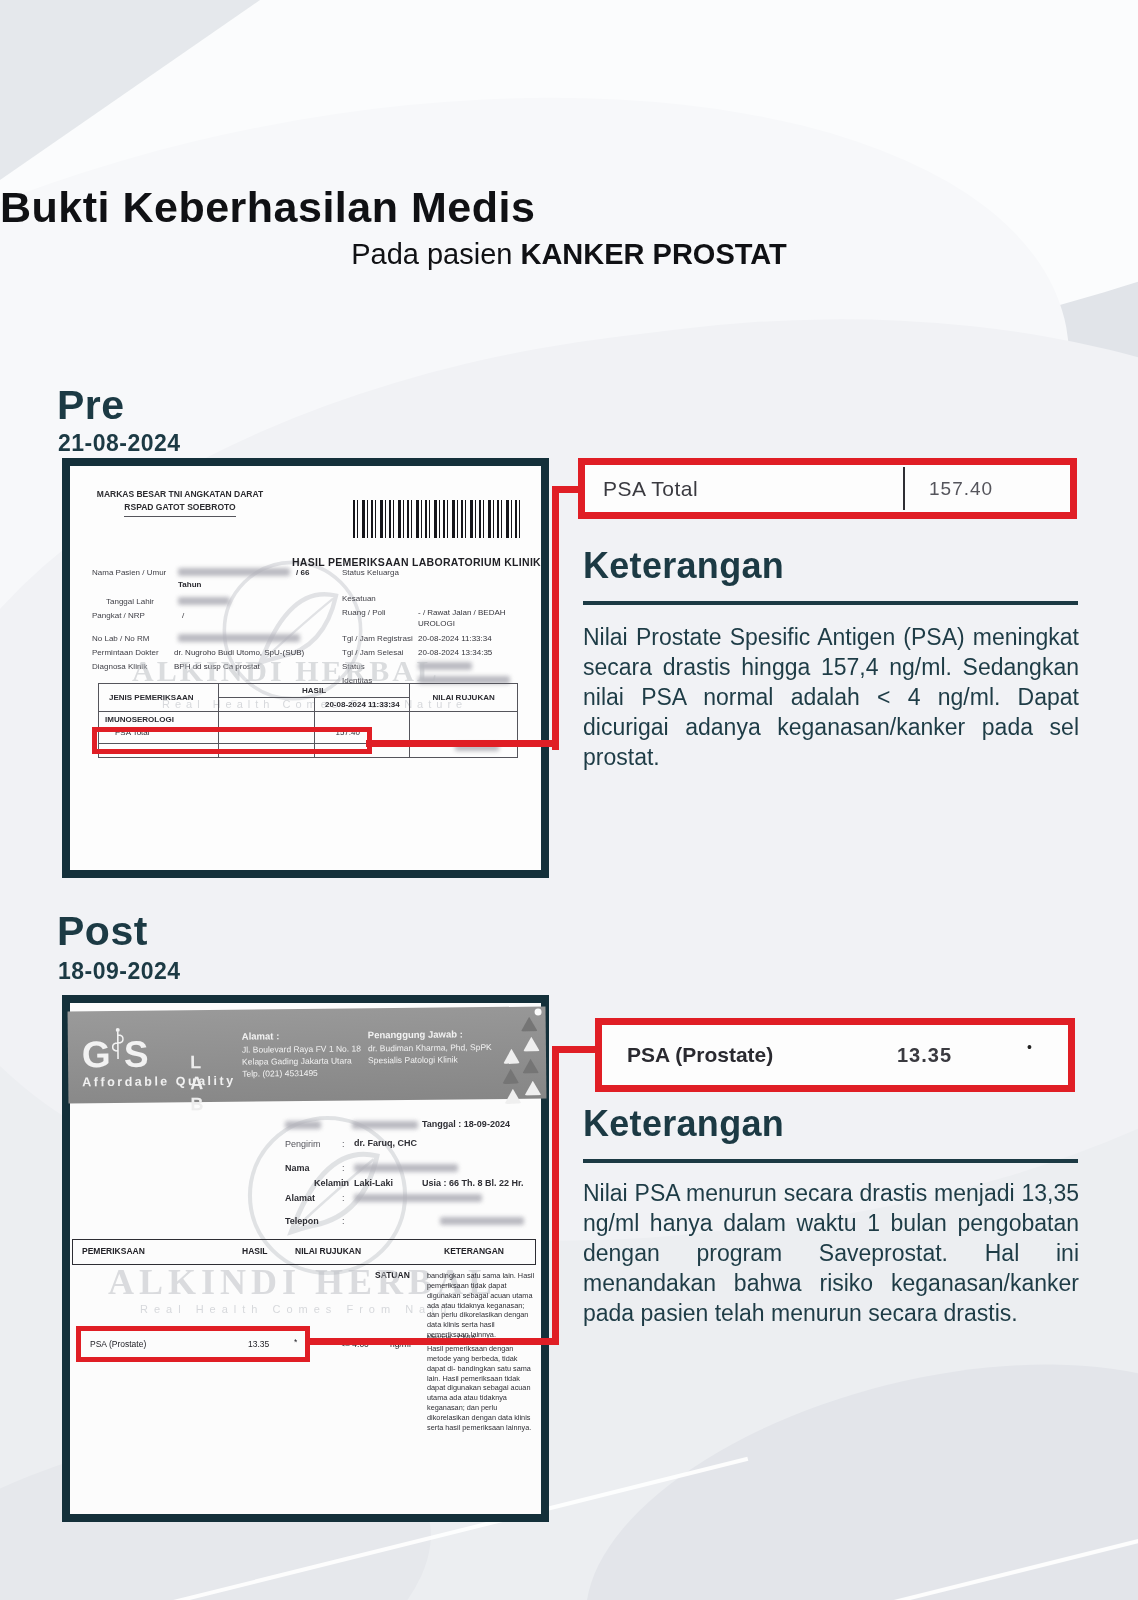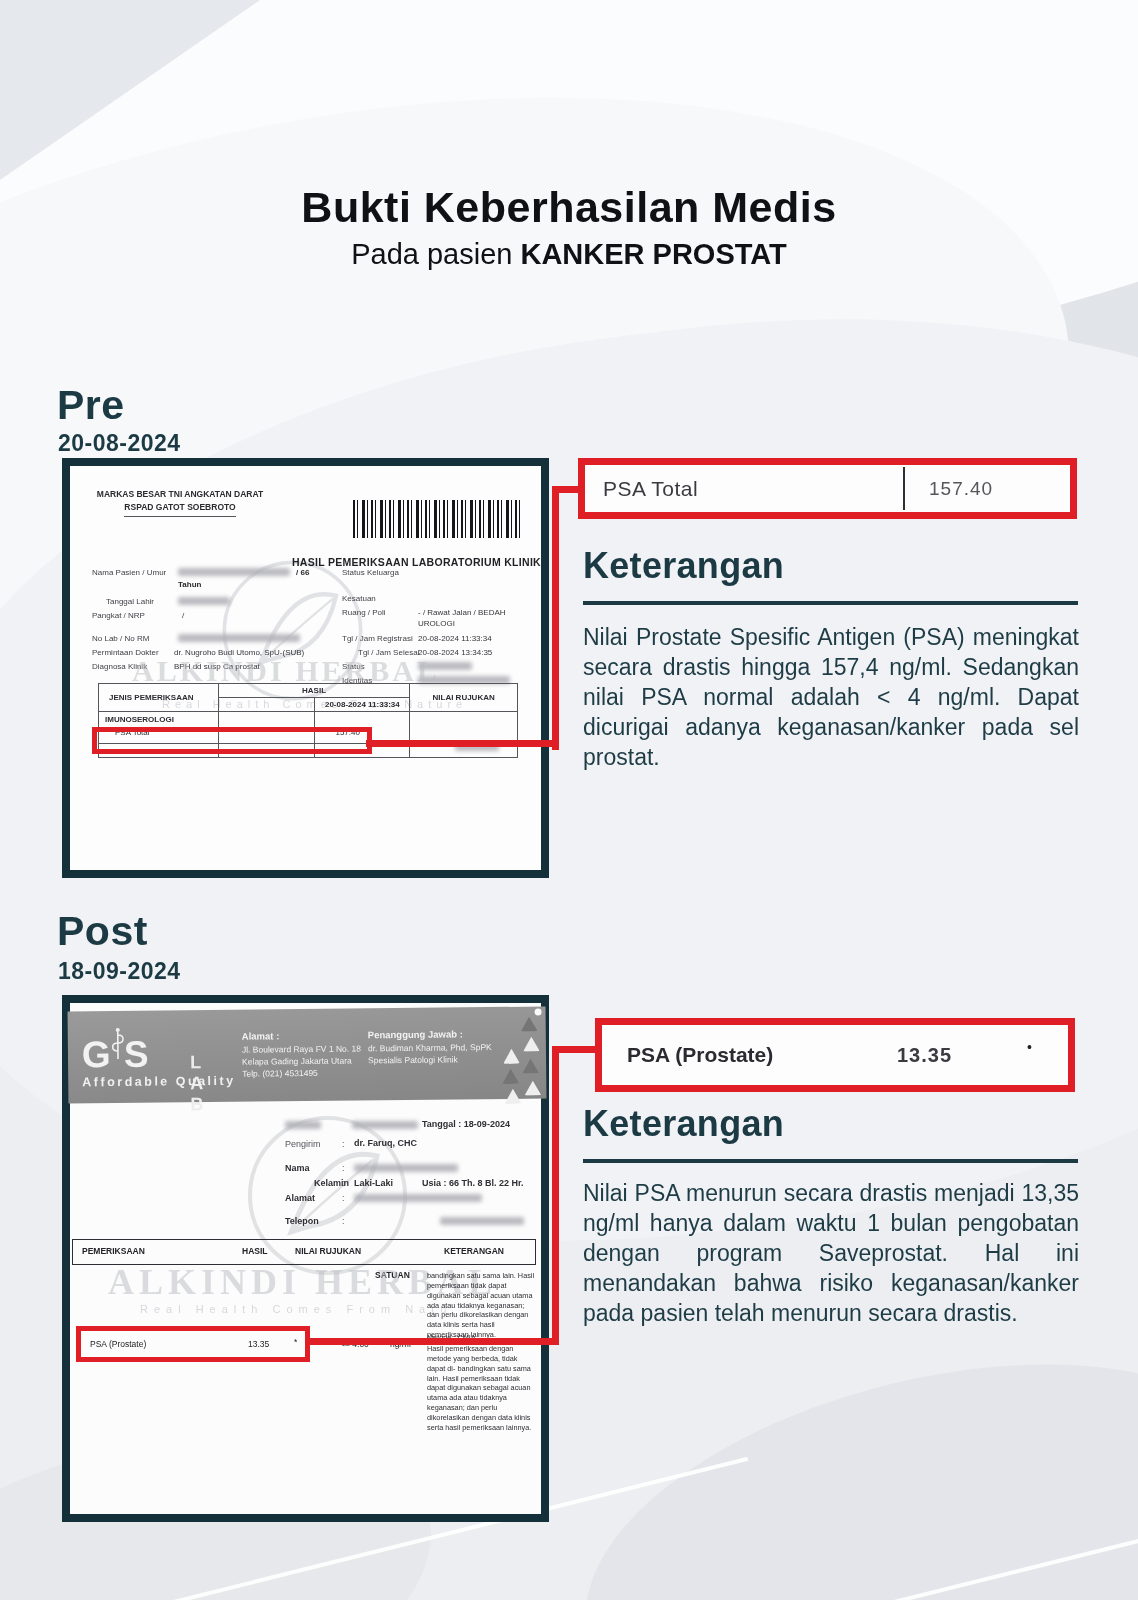--- a/index.html
+++ b/index.html
@@ -25,21 +25,21 @@
   .bg-wave3{top:120px;left:-420px;width:1500px;height:700px;background:#f7f8fa;border-radius:50%;transform:rotate(-11deg);}
   .bg-wave4{top:330px;left:-100px;width:1600px;height:900px;background:#f1f2f5;border-radius:48%;transform:rotate(-7deg);}
   .bg-corner-tl{top:0;left:0;width:260px;height:180px;background:#dcdfe4;clip-path:polygon(0 0,100% 0,0 100%);opacity:.7;}
   .bg-line{height:4px;background:#ffffff;opacity:.9;}
   .bg-line1{bottom:40px;left:-60px;width:820px;transform:rotate(-14deg);}
   .bg-line2{bottom:-10px;left:460px;width:820px;transform:rotate(-14deg);}
   .bg-corner-br{bottom:-120px;right:-140px;width:700px;height:340px;background:#e3e5ea;border-radius:50%;transform:rotate(-14deg);}
   .bg-corner-bl{bottom:-150px;left:-180px;width:620px;height:300px;background:#e6e8ec;border-radius:50%;transform:rotate(-16deg);}
 
   
-  .main-title{position:absolute;top:183px;left:0;width:100%;text-align:center;font-size:43px;font-weight:800;letter-spacing:.5px;color:var(--ink);}
+  .main-title{position:absolute;top:183px;left:0;width:100%;font-size:43px;font-weight:800;letter-spacing:.5px;color:var(--ink);}
   .sub-title{position:absolute;top:238px;left:0;width:100%;text-align:center;font-size:29px;color:var(--ink);font-weight:500;}
   .sub-title b{font-weight:800;}
 
   
   .sec-label{position:absolute;font-size:41px;font-weight:800;color:var(--teal);letter-spacing:.5px;}
   .sec-date{position:absolute;font-size:23px;font-weight:600;color:var(--teal);letter-spacing:.5px;}
   .pre-label{top:382px;left:57px;}
   .pre-date{top:430px;left:58px;}
   .post-label{top:908px;left:57px;}
   .post-date{top:958px;left:58px;}
@@ -128,21 +128,21 @@
   <div class="bg-shape bg-corner-tl"></div>
   <div class="bg-shape bg-corner-bl"></div>
   <div class="bg-shape bg-corner-br"></div>
   <div class="bg-shape bg-line bg-line1"></div>
   <div class="bg-shape bg-line bg-line2"></div>
 
   <h1 class="main-title">Bukti Keberhasilan Medis</h1>
   <h2 class="sub-title"><span>Pada pasien </span><b>KANKER PROSTAT</b></h2>
 
   <div class="sec-label pre-label">Pre</div>
-  <div class="sec-date pre-date">20-08-2024</div>
+  <div class="sec-date pre-date">21-08-2024</div>
 
   <div class="doc doc1">
     <div class="doc-inner">
 
       <svg class="wm-leaf" style="left:150px;top:92px;" width="145" height="145" viewBox="0 0 100 100">
         <circle cx="50" cy="50" r="47" fill="none" stroke="#c6c9ce" stroke-width="2.5"></circle>
         <path d="M28 72 Q48 18 80 26 Q72 62 42 68 Q34 70 28 72 Z" fill="none" stroke="#c6c9ce" stroke-width="3"></path>
         <path d="M28 72 Q56 46 78 28" fill="none" stroke="#c6c9ce" stroke-width="1.6"></path>
       </svg>
       <div class="wm-serif" style="left:62px;top:188px;font-size:30px;">ALKINDI HERBAL</div>
@@ -175,21 +175,21 @@
       <div class="frow" style="left:22px;top:196px;">Diagnosa Klinik</div>
       <div class="frow fval" style="left:104px;top:196px;">BPH dd susp Ca prostat</div>
 
       <div class="frow" style="left:272px;top:102px;">Status Keluarga</div>
       <div class="frow" style="left:272px;top:128px;">Kesatuan</div>
       <div class="frow" style="left:272px;top:142px;">Ruang / Poli</div>
       <div class="frow fval" style="left:348px;top:142px;">- / Rawat Jalan / BEDAH</div>
       <div class="frow fval" style="left:348px;top:153px;">UROLOGI</div>
       <div class="frow" style="left:272px;top:168px;">Tgl / Jam Registrasi</div>
       <div class="frow fval" style="left:348px;top:168px;">20-08-2024 11:33:34</div>
-      <div class="frow" style="left:272px;top:182px;margin-left:16px;">Tgl / Jam Selesai</div>
+      <div class="frow" style="left:272px;top:182px;">Tgl / Jam Selesai</div>
       <div class="frow fval" style="left:348px;top:182px;">20-08-2024 13:34:35</div>
       <div class="frow" style="left:272px;top:196px;">Status</div>
       <div class="blur" style="left:348px;top:196px;width:54px;"></div>
       <div class="frow" style="left:272px;top:210px;">Identitas</div>
       <div class="blur" style="left:348px;top:210px;width:92px;"></div>
 
       <table class="t1">
         <tbody>
             <tr>
           <td class="h" rowspan="2" style="width:120px;padding:4px 0 4px 10px;">JENIS PEMERIKSAAN</td>

